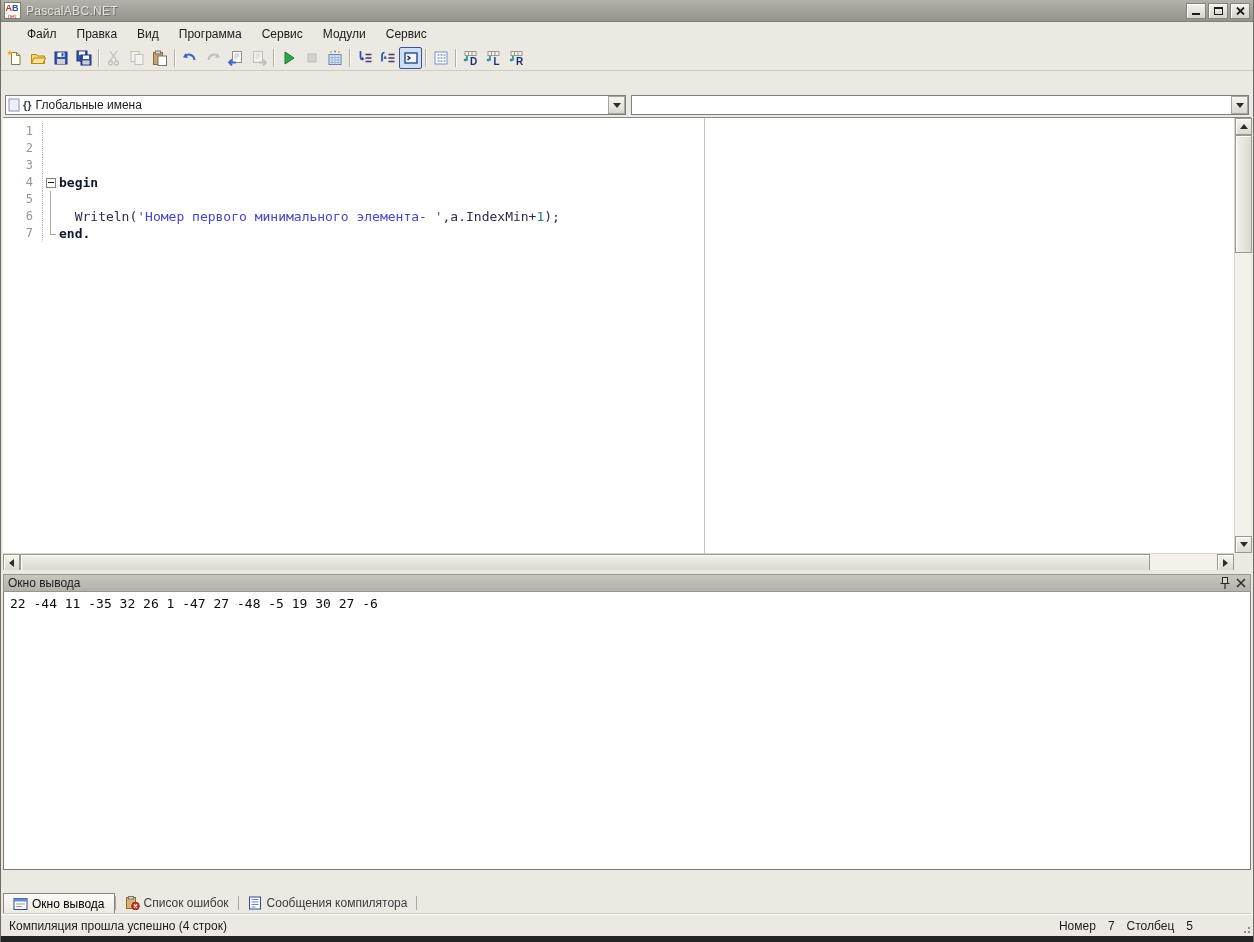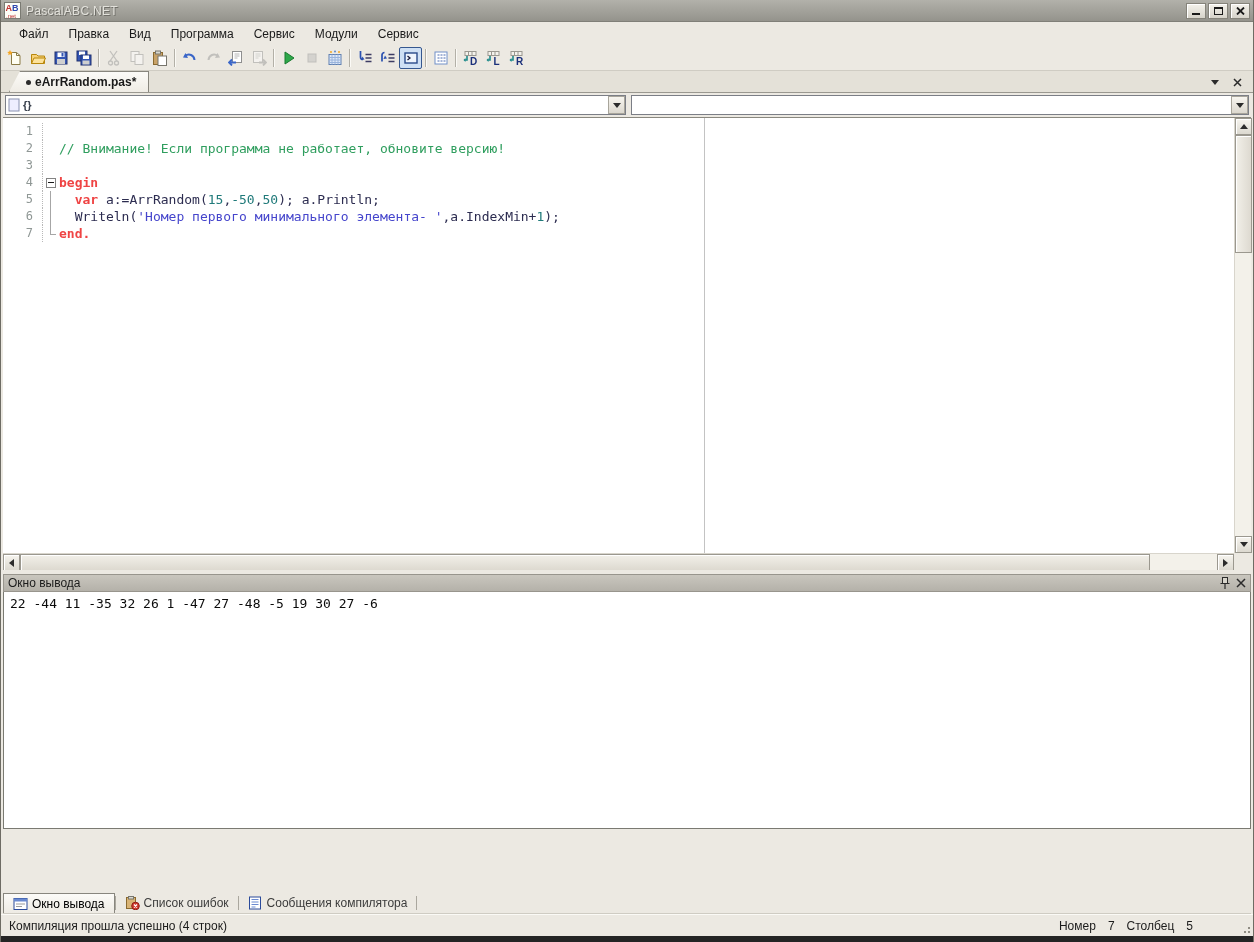--- a/index.html
+++ b/index.html
@@ -15,21 +15,21 @@
   .app-icon{width:17px;height:17px;margin-right:5px;flex:0 0 auto;}
   .title-text{font-weight:normal;color:#e2e1db;text-shadow:1px 1px 0 #6f6e68;letter-spacing:.3px;}
   .win-btns{margin-left:auto;display:flex;gap:2px;}
   .win-btn{width:20px;height:16px;background:linear-gradient(#f4f2eb,#d6d3ca);
     border:1px solid #85837a;box-shadow:inset 1px 1px 0 #fff;
     display:flex;align-items:center;justify-content:center;}
   .glyph-min{width:8px;height:2px;background:#1a1a1a;margin-top:7px;}
   .glyph-max{width:9px;height:8px;border:1px solid #1a1a1a;border-top:2px solid #1a1a1a;}
 
   
-  .menubar{position:absolute;top:22px;left:0;right:0;height:23px;display:flex;align-items:center;padding-left:8px;}
+  .menubar{position:absolute;top:22px;left:0;right:0;height:23px;display:flex;align-items:center;padding-left:16px;}
   .menu-item{padding:3px 10px;}
 
   
   .toolbar{position:absolute;top:45px;left:0;right:0;height:26px;display:flex;align-items:center;
     padding-left:2px;border-bottom:1px solid #cfccc3;}
   .tbtn{width:23px;height:22px;display:flex;align-items:center;justify-content:center;flex:0 0 auto;}
   .tbtn.pressed{background:#cfe0f4;border:1px solid #35578f;border-radius:2px;}
   .tbtn.dis{filter:grayscale(1);opacity:.45;}
   .tsep{width:1px;height:18px;background:#b3b0a7;box-shadow:1px 0 0 #fbfaf6;margin:0 3px;flex:0 0 auto;}
 
@@ -64,21 +64,21 @@
   .code-line{display:flex;height:17px;line-height:17px;
     font-family:"DejaVu Sans Mono","Liberation Mono",monospace;font-size:13px;color:#2c2c50;white-space:pre;}
   .ln{width:40px;padding-right:9px;text-align:right;color:#8f9795;font-size:12px;
     border-right:1px dotted #b8b8b8;flex:0 0 auto;}
   .fold{width:16px;position:relative;flex:0 0 auto;}
   .fold.start::before{content:"";position:absolute;left:3px;top:4px;width:8px;height:8px;border:1px solid #838383;background:#fff;}
   .fold.start::after{content:"";position:absolute;left:5px;top:8px;width:6px;height:1px;background:#1a1a1a;}
   .fold.mid::before{content:"";position:absolute;left:7px;top:0;bottom:0;width:1px;background:#a6a6a6;}
   .fold.end::before{content:"";position:absolute;left:7px;top:0;height:9px;width:1px;background:#a6a6a6;}
   .fold.end::after{content:"";position:absolute;left:7px;top:9px;width:6px;height:1px;background:#a6a6a6;}
-  .code .kw{font-weight:bold;color:#ef4444;}
+  .code .kw{font-weight:bold;color:#0f172a;}
   .code .com{color:#2f9e5e;}
   .code .str{color:#4545cc;}
   .code .num{color:#207a7a;}
   .vline{position:absolute;left:701px;top:0;bottom:0;width:1px;background:#c3c3c3;}
 
   
   .vscroll{position:absolute;right:0;top:0;bottom:0;width:17px;background:#f3f1ea;border-left:1px solid #d8d5cc;}
   .sb-btn{position:absolute;left:0;width:17px;height:17px;background:linear-gradient(#f6f4ee,#dcd9d0);
     border:1px solid #9b988f;box-shadow:inset 1px 1px 0 #fff;display:flex;align-items:center;justify-content:center;}
   .sb-up{top:0;} .sb-down{bottom:0;}
@@ -96,21 +96,21 @@
   .hthumb{position:absolute;left:17px;top:0;width:1130px;height:17px;background:linear-gradient(#f2f0e9,#ddd9d0);
     border:1px solid #9b988f;box-shadow:inset 1px 1px 0 #fff;}
   .sb-corner{position:absolute;top:553px;right:2px;width:17px;height:17px;background:#ece9e2;}
 
   
   .splitter{position:absolute;top:570px;left:0;right:0;height:4px;background:#ece9e2;}
   .outhead{position:absolute;top:574px;left:2px;right:2px;height:18px;
     background:linear-gradient(#c9c6be,#b4b1a9);border:1px solid #98958d;
     display:flex;align-items:center;padding:0 4px;color:#1c1c1c;}
   .outhead .hbtns{margin-left:auto;display:flex;gap:6px;align-items:center;}
-  .outbody{position:absolute;top:592px;left:2px;right:2px;height:237px;background:#fff;
+  .outbody{position:absolute;top:592px;left:2px;right:2px;height:278px;background:#fff;
     border:1px solid #7a7a72;border-top:none;padding:4px 6px;
     font-family:"DejaVu Sans Mono","Liberation Mono",monospace;font-size:13px;color:#0b0b0b;}
   .outbody div{height:16px;line-height:16px;white-space:pre;}
 
   
   .btabs{position:absolute;top:893px;left:2px;right:2px;height:21px;display:flex;align-items:flex-end;
     background:#ece9e2;border-bottom:1px solid #cfccc3;}
   .btab{height:20px;display:flex;align-items:center;gap:4px;padding:0 9px;color:#3c3c3c;}
   .btab.active{background:linear-gradient(#fcfbf8,#eeebe4);border:1px solid #88867e;border-bottom:none;color:#000;}
   .btab-sep{width:1px;height:14px;background:#aaa79e;margin-bottom:3px;}
@@ -315,60 +315,47 @@
       <svg class="icon16" viewBox="0 0 16 16">
         <rect x="2" y="1.5" width="11" height="4" fill="#f4f2ec" stroke="#9a9890"></rect>
           <path d="M5.5 1.5v4M9 1.5v4" stroke="#9a9890"></path>
         <path d="M4 6v4h-2.5" fill="none" stroke="#1e8a8a" stroke-width="1.6"></path>
           <path d="M2.5 8l-2 2 2 2z" fill="#1e8a8a"></path>
         <text x="7" y="14.5" font-family="Liberation Sans, sans-serif" font-size="10" font-weight="bold" fill="#1a2f7a">R</text>
       </svg>
     </div>
   </div>
 
-  <div class="tabbar">
-    <div class="doc-tab">
-      <span class="mod-dot"></span>
-      <span>eArrRandom.pas*</span>
-    </div>
-    <div class="tab-ctrl dd">
-      <div class="tri-down"></div>
-    </div>
-    <div class="tab-ctrl cl">
-      <svg width="9" height="9" viewBox="0 0 9 9">
-        <path d="M1 1l7 7M8 1L1 8" stroke="#2b2b2b" stroke-width="1.5"></path>
-      </svg>
-    </div>
-  </div>
 
   <div class="navrow">
     <div class="combo scope">
       <svg class="combo-icon" viewBox="0 0 14 14">
         <rect x="1" y="1" width="10" height="12" fill="#eef" stroke="#8a92b0"></rect>
       </svg>
       <span class="combo-brace">{}</span>
+      <span class="combo-label">Глобальные имена</span>
       <div class="combo-arrow">
         <div class="tri-down"></div>
       </div>
     </div>
     <div class="combo member">
       <span class="combo-label"></span>
       <div class="combo-arrow">
         <div class="tri-down"></div>
       </div>
     </div>
   </div>
 
   <div class="editor">
     <div class="code-area">
         <div class="code-line"><span class="ln">1</span><span class="fold"></span></div>
-        <div class="code-line"><span class="ln">2</span><span class="fold"></span><span class="code"><span class="com">// Внимание! Если программа не работает, обновите версию!</span></span></div>
+        <div class="code-line"><span class="ln">2</span><span class="fold"></span></div>
         <div class="code-line"><span class="ln">3</span><span class="fold"></span><span class="code"></span></div>
         <div class="code-line"><span class="ln">4</span><span class="fold start"></span><span class="code"><span class="kw">begin</span></span></div>
-        <div class="code-line"><span class="ln">5</span><span class="fold mid"></span><span class="code"><span>  </span><span class="kw">var</span><span> a:=ArrRandom(</span><span class="num">15</span><span>,</span><span class="num">-50</span><span>,</span><span class="num">50</span><span>); a.Println;</span></span></div>
+        <div class="code-line"><span class="ln">5</span><span class="fold mid"></span></div>
         <div class="code-line"><span class="ln">6</span><span class="fold mid"></span><span class="code"><span>  Writeln(</span><span class="str">'Номер первого минимального элемента- '</span><span>,a.IndexMin+</span><span class="num">1</span><span>);</span></span></div>
         <div class="code-line"><span class="ln">7</span><span class="fold end"></span><span class="code"><span class="kw">end.</span></span></div>
       </div>
     <div class="vline"></div>
     <div class="vscroll">
       <div class="sb-btn sb-up">
           <div class="tri-u"></div>
         </div>
       <div class="vthumb"></div>
       <div class="sb-btn sb-down">

